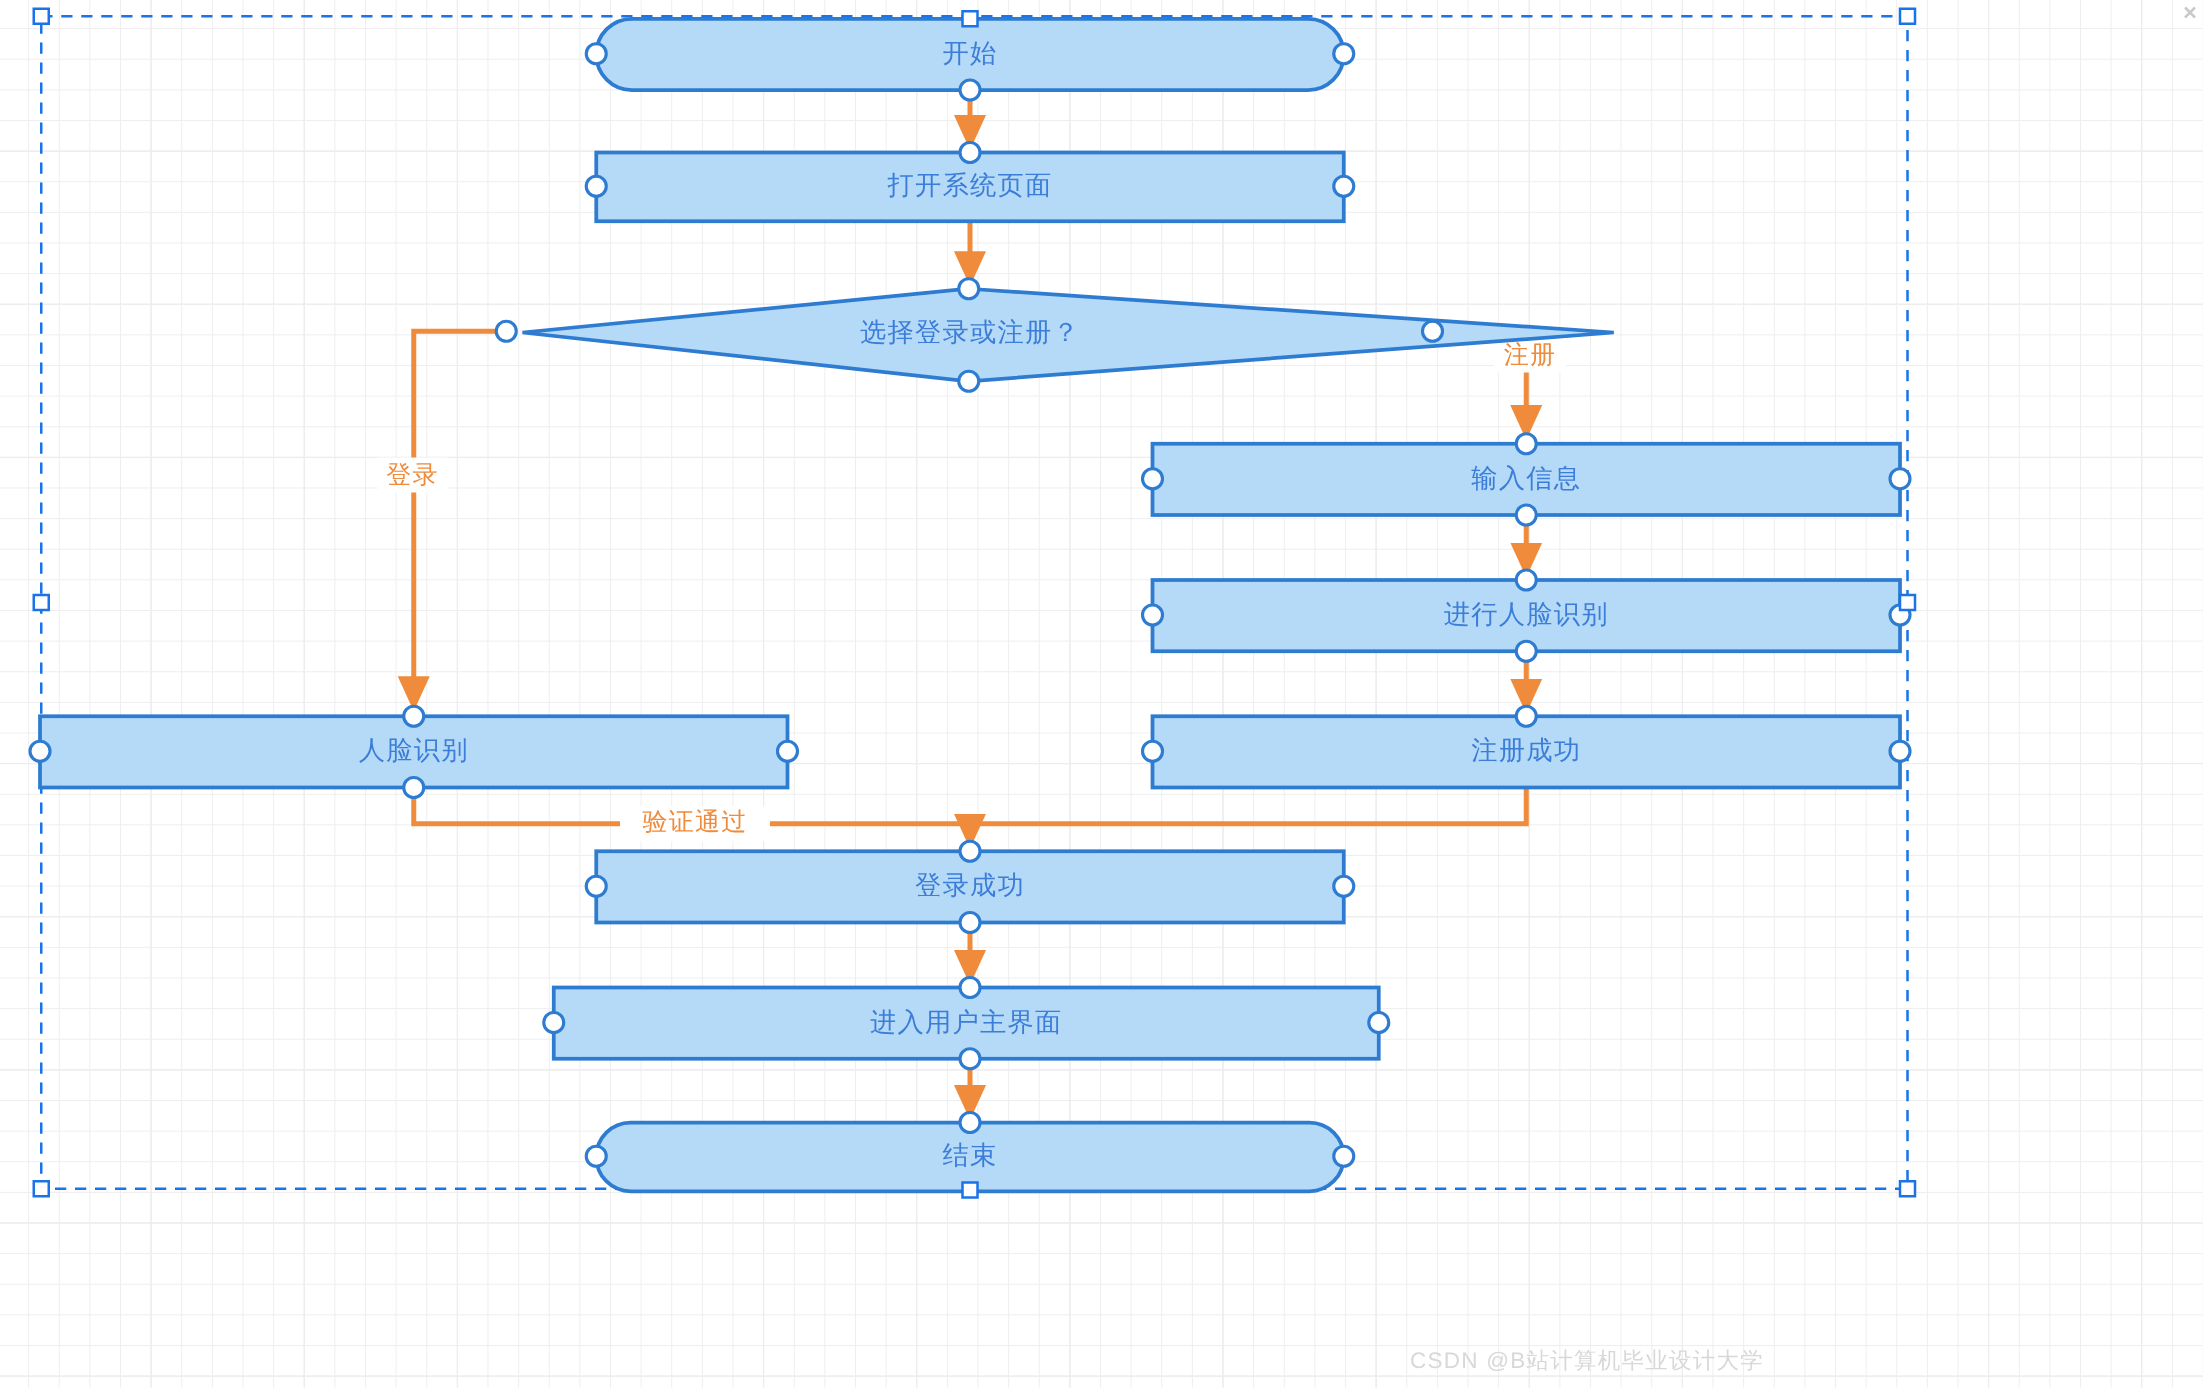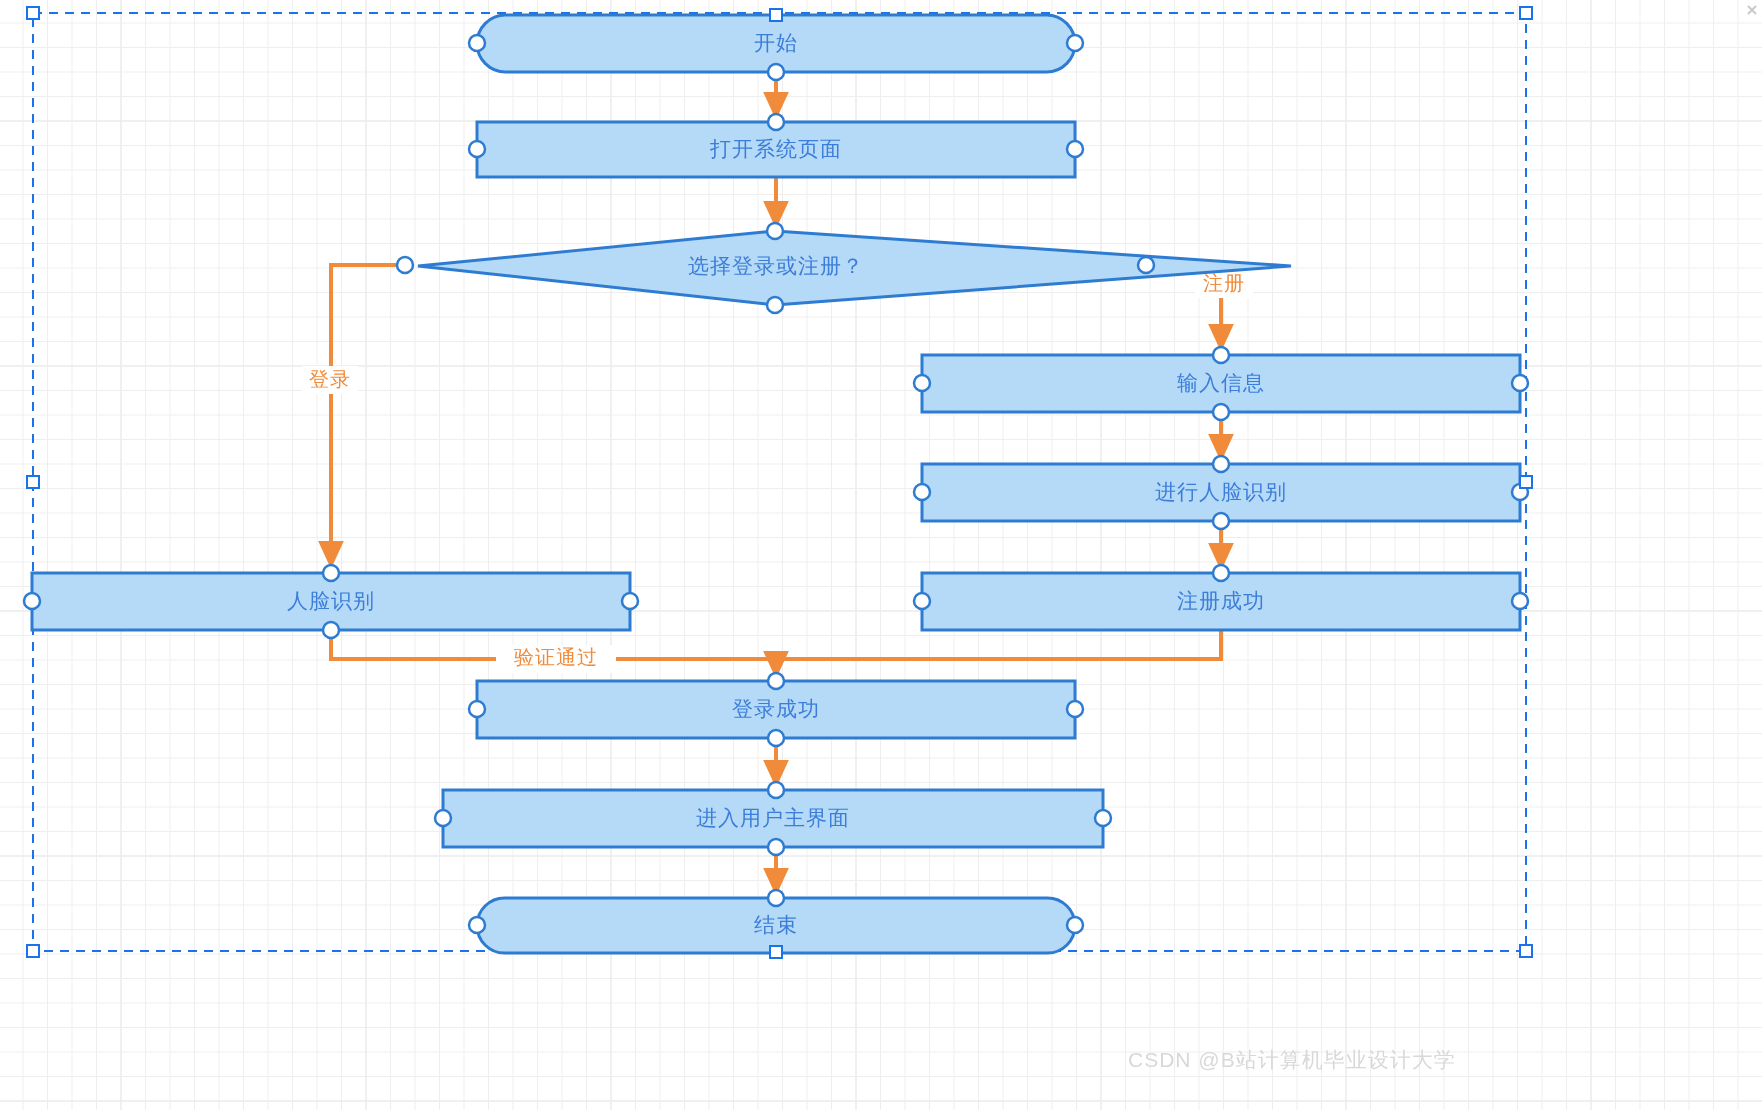--- a/index.html
+++ b/index.html
@@ -45,23 +45,23 @@
     letter-spacing:1px;
   }
   .shape{ fill:#b5daf7; stroke:#2e7cd1; stroke-width:3; }
   .edge{ stroke:#ef8b3a; stroke-width:4; fill:none; }
   .cpt{ fill:#ffffff; stroke:#2e7cd1; stroke-width:2.5; }
   .selbox{ fill:#ffffff; stroke:#1a73e8; stroke-width:2; }
   .seldash{ fill:none; stroke:#1a73e8; stroke-width:2; stroke-dasharray:9 7; }
   .labelbg{ fill:#ffffff; }
   .watermark{
     position:absolute;
-    left:1128px; top:1046px;
-    font-family:"Liberation Sans","DejaVu Sans",sans-serif;
-    font-size:21px;
+    left:1128px; top:1076px;
+    font-family:"Liberation Sans","DejaVu Sans",sans-serif;
+    font-size:18px;
     color:#d8d8d8;
     white-space:nowrap;
     letter-spacing:1px;
     user-select:none;
   }
 </style>
 </head>
 <body>
 
 <div id="canvas">

